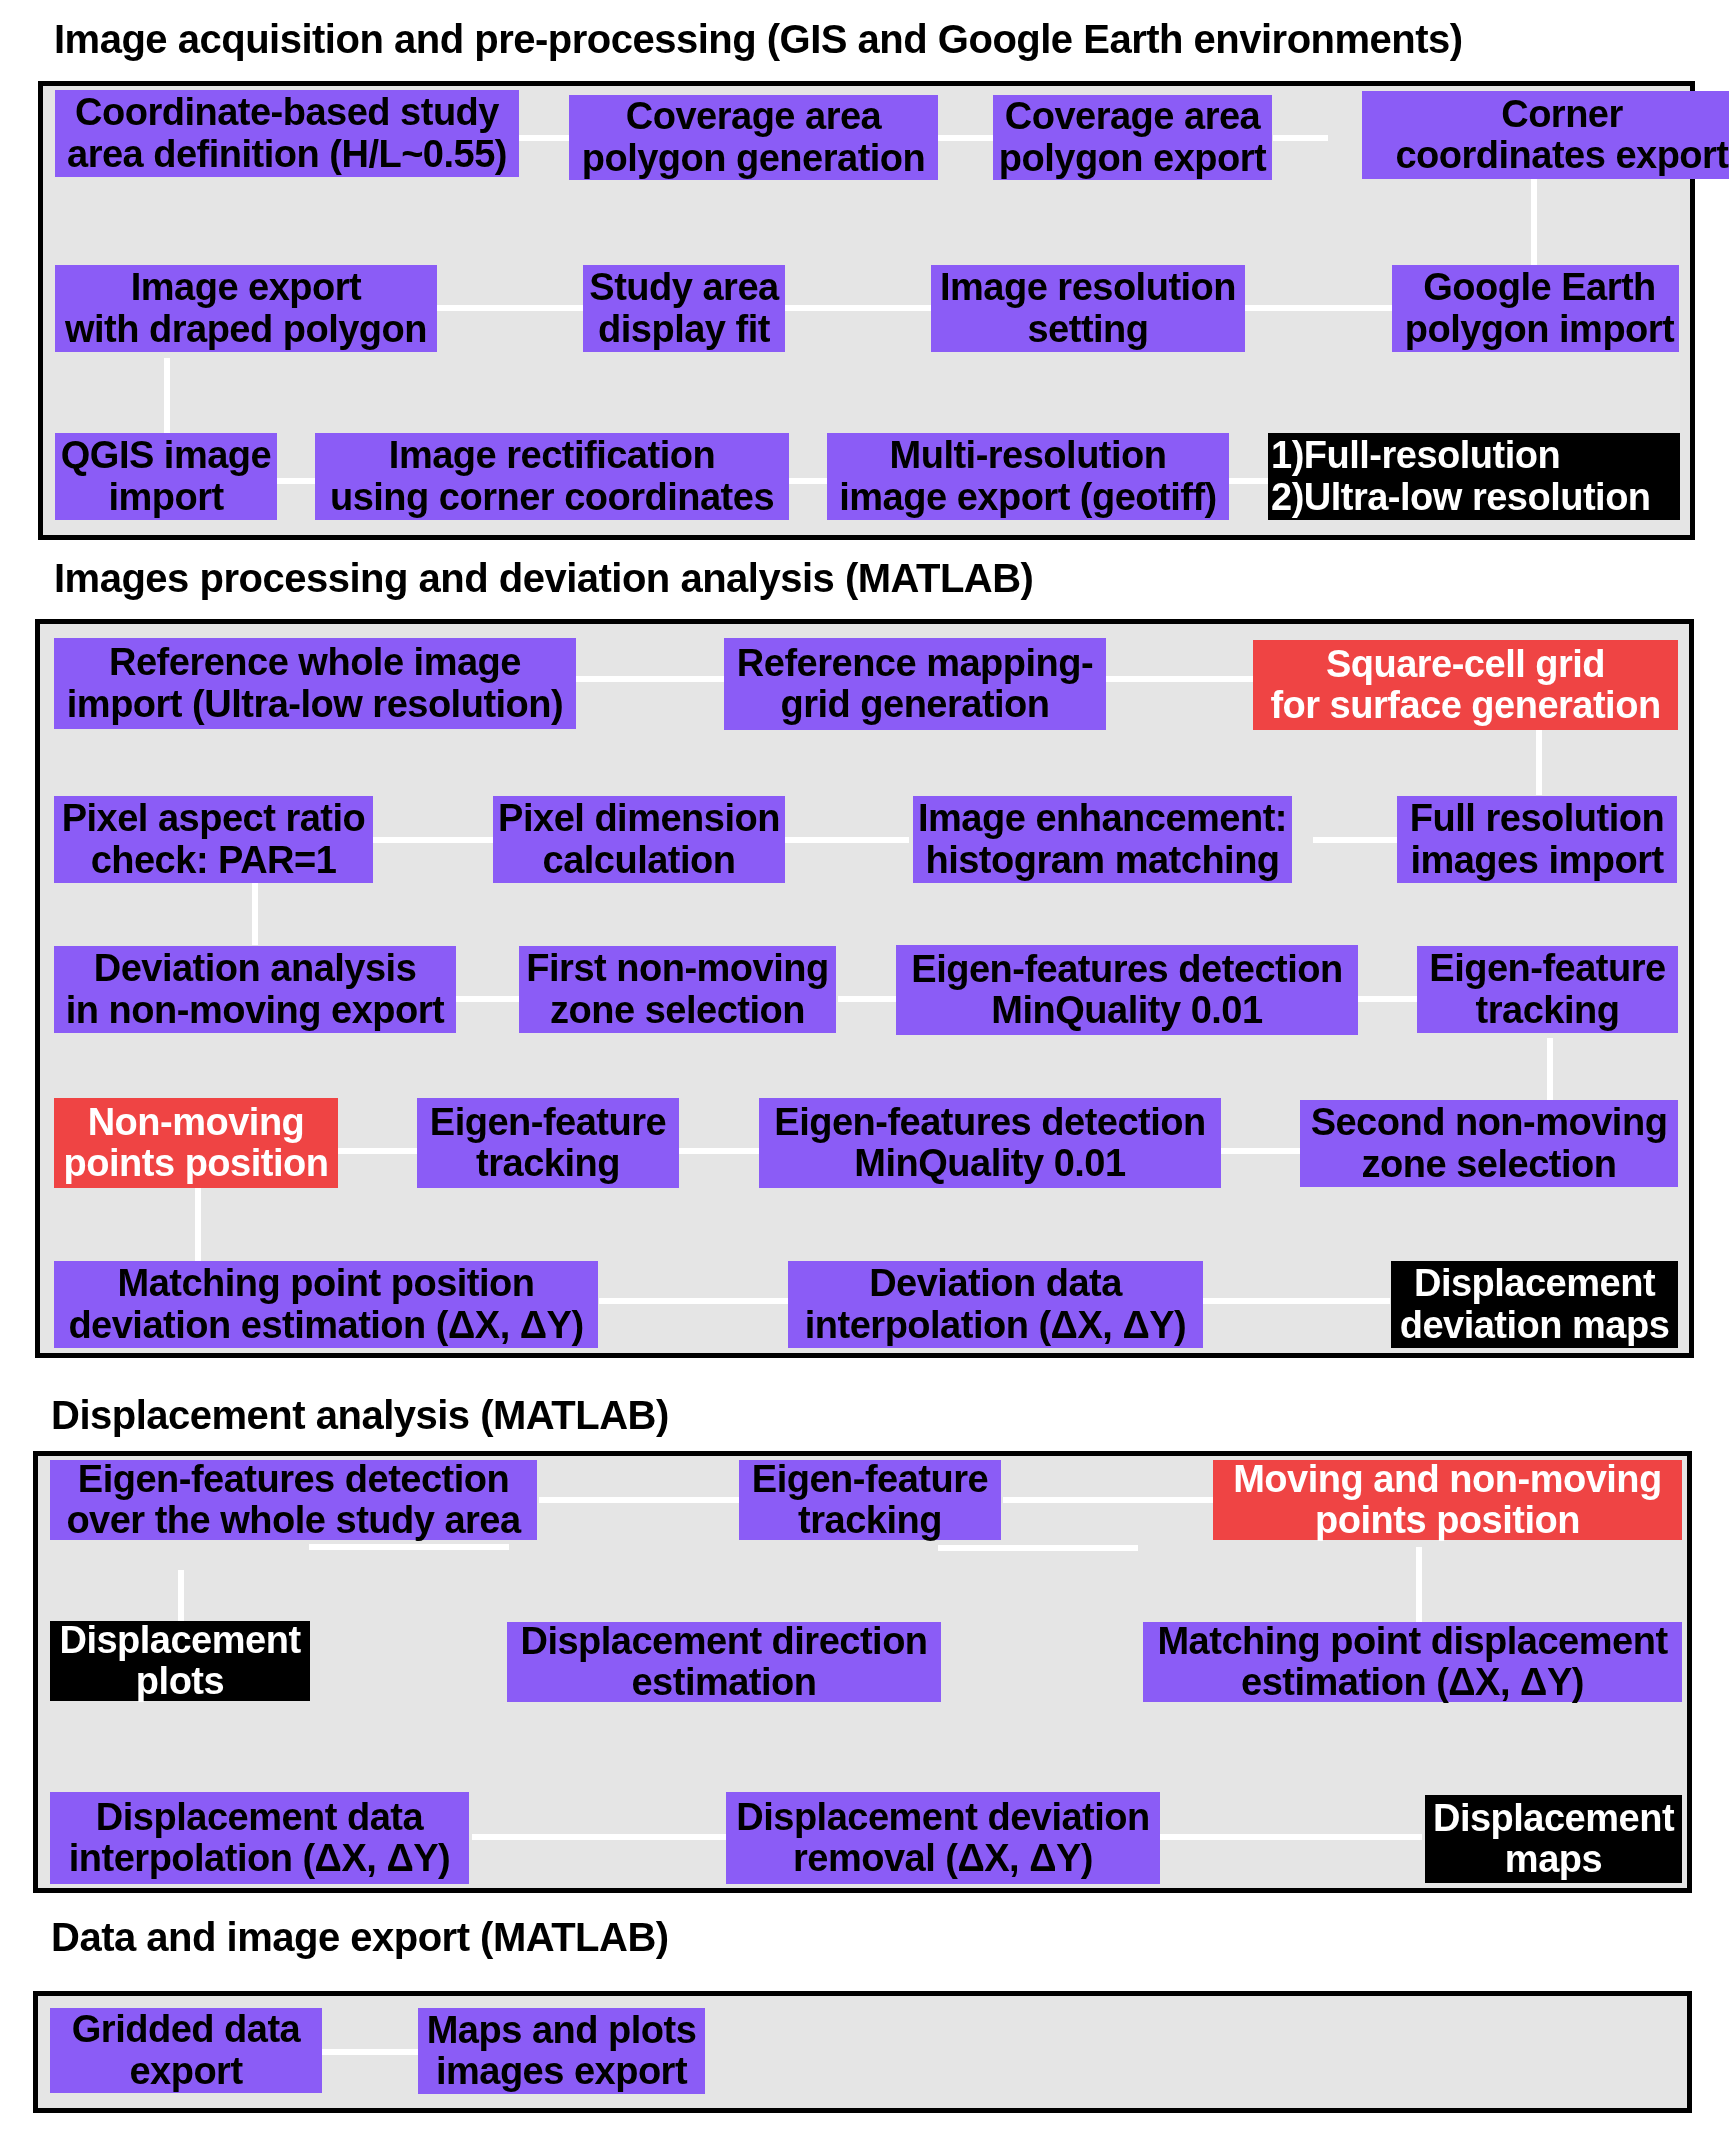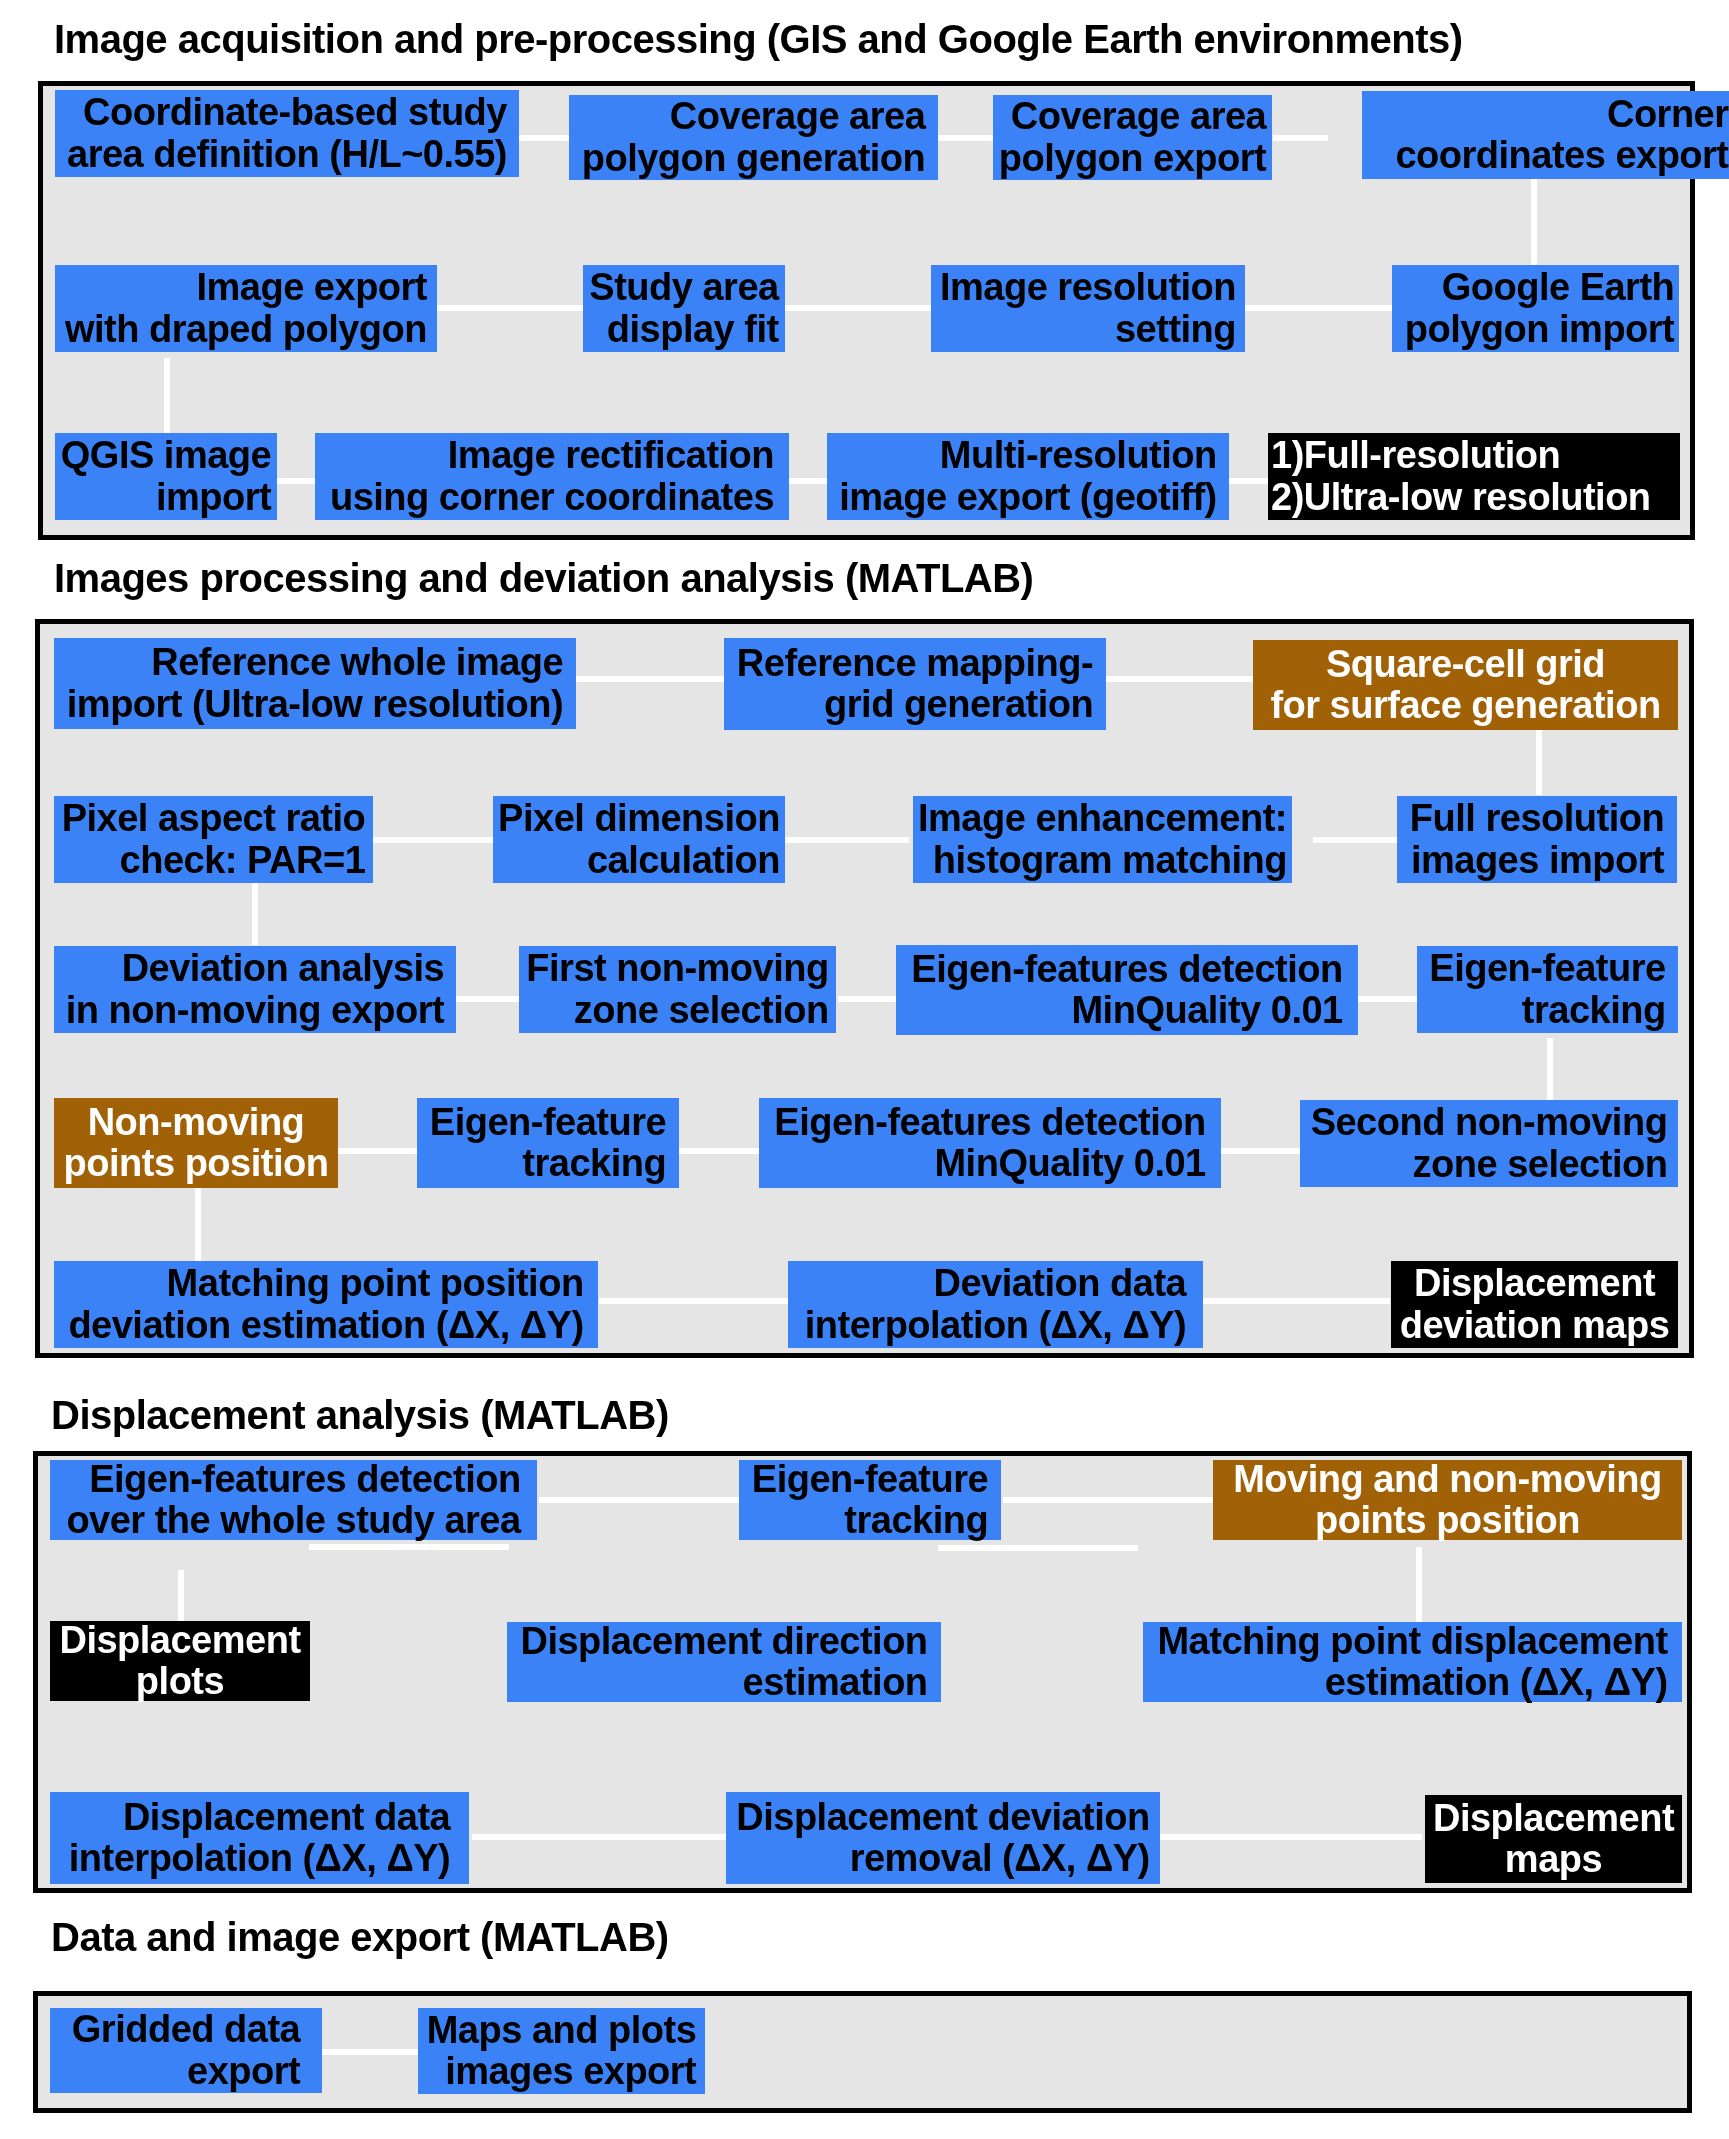--- a/index.html
+++ b/index.html
@@ -4,22 +4,22 @@
 <style>
   html, body { margin: 0; padding: 0; background: #ffffff; }
   body { width: 1730px; height: 2140px; position: relative; overflow: hidden;
          font-family: "Liberation Sans", "DejaVu Sans", sans-serif; }
   .section-title { position: absolute; font-weight: bold; font-size: 40px; color: #000;
                    white-space: nowrap; line-height: 1; letter-spacing: -0.5px; }
   .panel { position: absolute; background: #e5e5e5; border: 5.5px solid #000; box-sizing: border-box; }
   .node { position: absolute; box-sizing: border-box; display: flex; align-items: center;
           justify-content: center; text-align: center; font-weight: bold; font-size: 38px;
           line-height: 1.08; white-space: pre-line; letter-spacing: -0.5px; overflow: visible; }
-  .node.white { background: #3b82f6; color: #000000; text-align: right; }
-  .node.dark  { background: #a16207; color: #ffffff; }
+  .node.white { background: #8b5cf6; color: #000000; }
+  .node.dark  { background: #ef4444; color: #ffffff; }
   .node.black { background: #000000; color: #ffffff; }
   .node.left  { justify-content: flex-start; text-align: left; padding-left: 3px; }
   .conn { position: absolute; background: #ffffff; }
   .conn.h { height: 5.5px; }
   .conn.v { width: 5.5px; }
 </style>
 </head>
 <body>
 
 <div class="section-title" style="left:54px; top:19px;">Image acquisition and pre-processing (GIS and Google Earth environments)</div>

